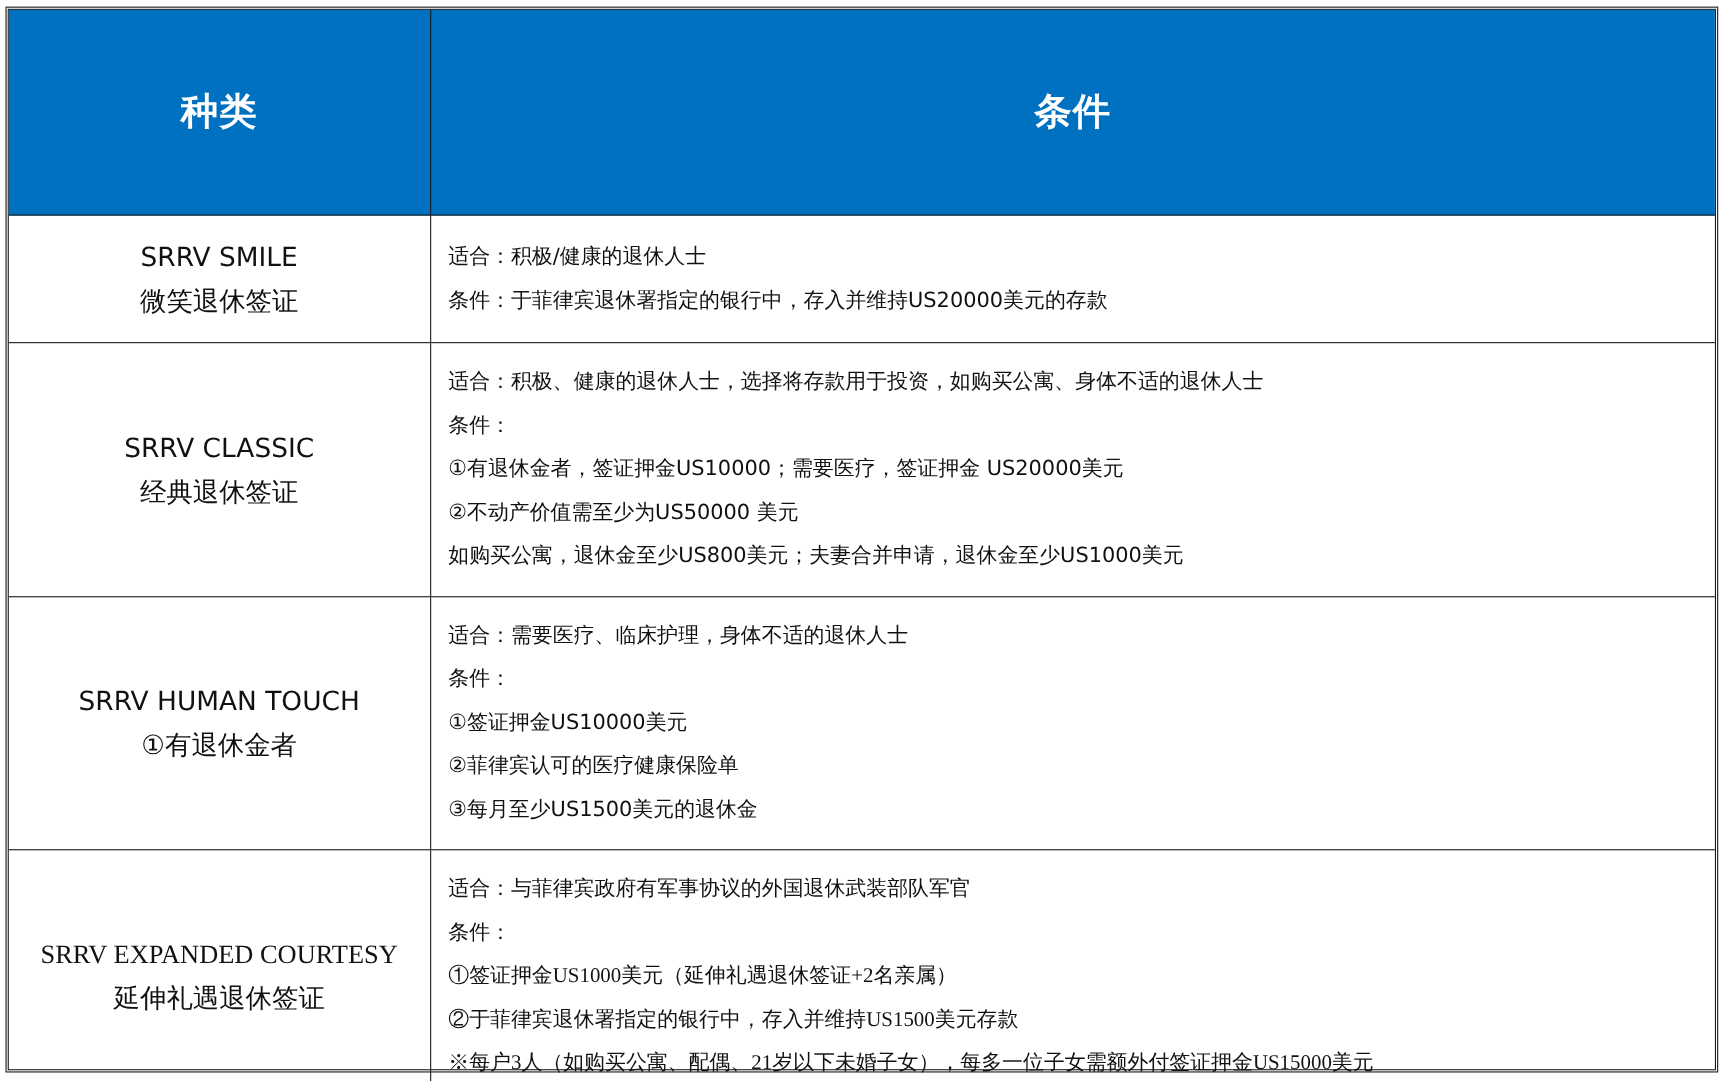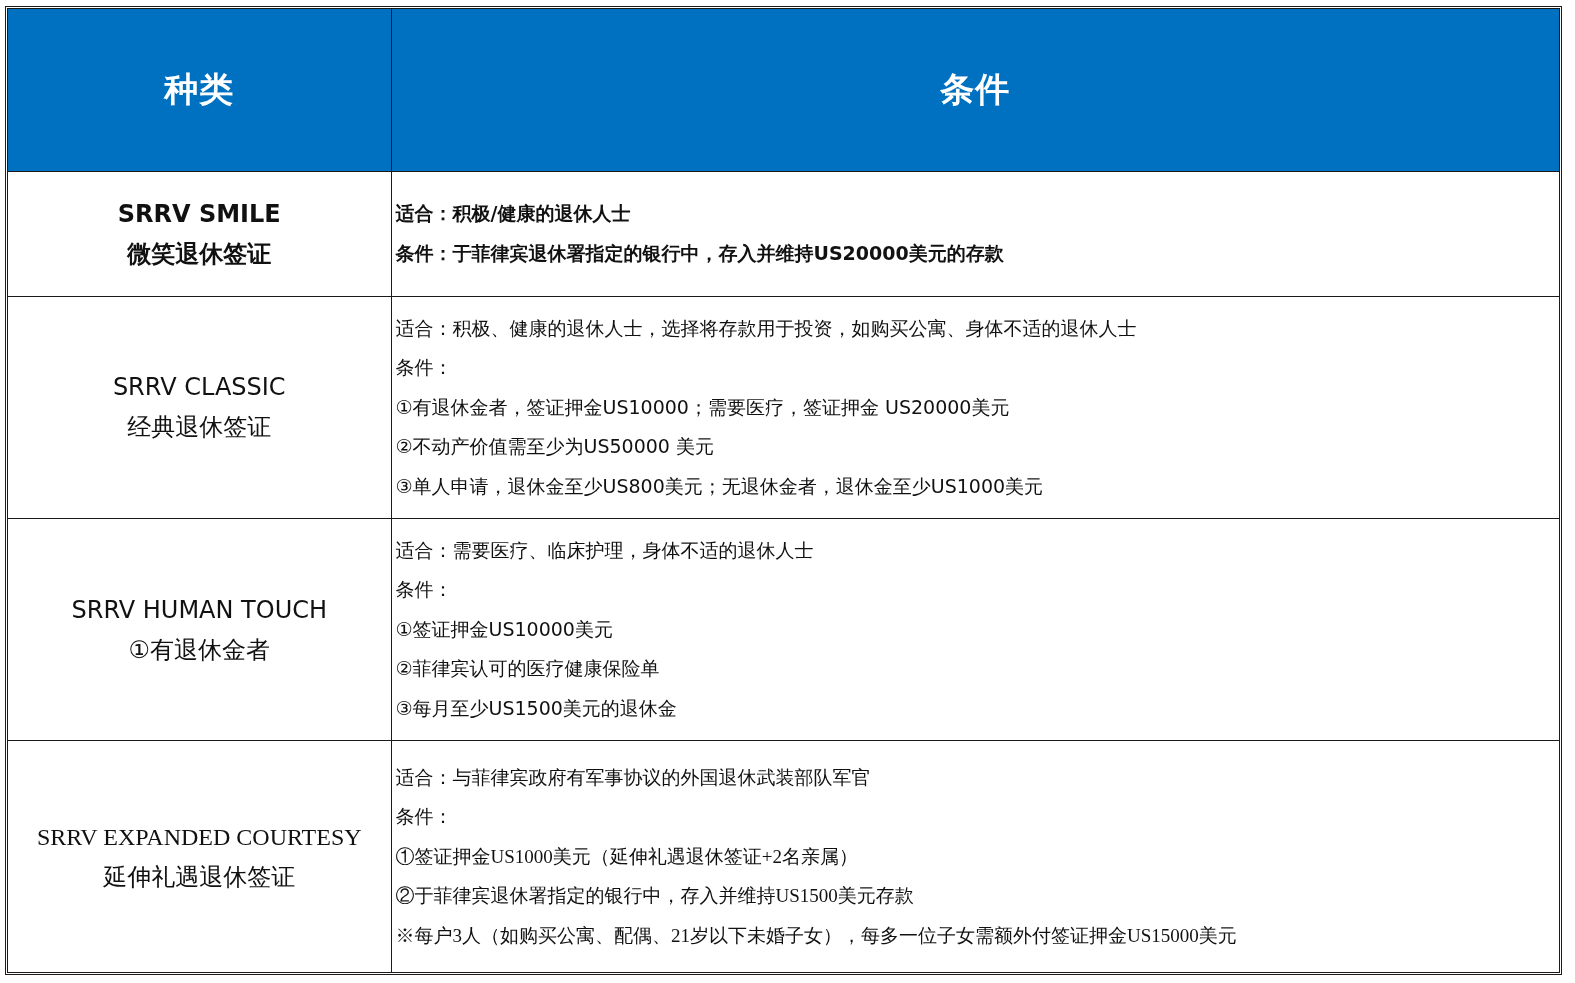--- a/index.html
+++ b/index.html
@@ -26,21 +26,21 @@
     table.srrv {
       border-collapse: collapse;
       width: 1551px;
       height: 963px;
       table-layout: fixed;
     }
     table.srrv col.c1 { width: 383px; }
     table.srrv col.c2 { width: 1168px; }
     table.srrv th, table.srrv td {
       border: 1px solid #1a1a1a;
-      padding: 4px;
+      padding: 16px;
       vertical-align: middle;
     }
     table.srrv tr:first-child th { border-top: none; }
     table.srrv tr:last-child td { border-bottom: none; font-family: Liberation Serif, serif; }
     table.srrv th:first-child, table.srrv td:first-child { border-left: none; }
     table.srrv th:last-child, table.srrv td:last-child { border-right: none; }
     th.hdr {
       background: #0070C0;
       color: #ffffff;
       font-size: 34px;
@@ -55,21 +55,21 @@
       line-height: 40px;
     }
     td.kind .en, td.kind .zh { display: block; }
     td.cond {
       text-align: left;
       font-size: 19px;
       line-height: 39.5px;
       padding-left: 5px;
     }
     td.cond .line { display: block; white-space: nowrap; }
-    tr.r1 { height: 116px; font-weight: bold; }
+    tr.r1 { height: 116px; }
     tr.r2 { height: 202px; }
     tr.r3 { height: 200px; }
     tr.r4 { height: 96px; }
     tr.r5 { height: 215px; }
   </style>
 </head>
 <body>
 
 <div class="frame">
   <table class="srrv">
@@ -99,21 +99,21 @@
       <tr class="r2">
         <td class="kind">
           <span class="en">SRRV CLASSIC</span>
           <span class="zh">经典退休签证</span>
         </td>
         <td class="cond">
           <span class="line">适合：积极、健康的退休人士，选择将存款用于投资，如购买公寓、身体不适的退休人士</span>
           <span class="line">条件：</span>
           <span class="line">①有退休金者，签证押金US10000；需要医疗，签证押金 US20000美元</span>
           <span class="line">②不动产价值需至少为US50000 美元</span>
-          <span class="line">③单人申请，退休金至少US800美元；无退休金者，退休金至少US1000美元</span>
+          <span class="line">如购买公寓，退休金至少US800美元；夫妻合并申请，退休金至少US1000美元</span>
         </td>
       </tr>
 
       <tr class="r3">
         <td class="kind">
           <span class="en">SRRV HUMAN TOUCH</span>
           <span class="zh">①有退休金者</span>
         </td>
         <td class="cond">
           <span class="line">适合：需要医疗、临床护理，身体不适的退休人士</span>

